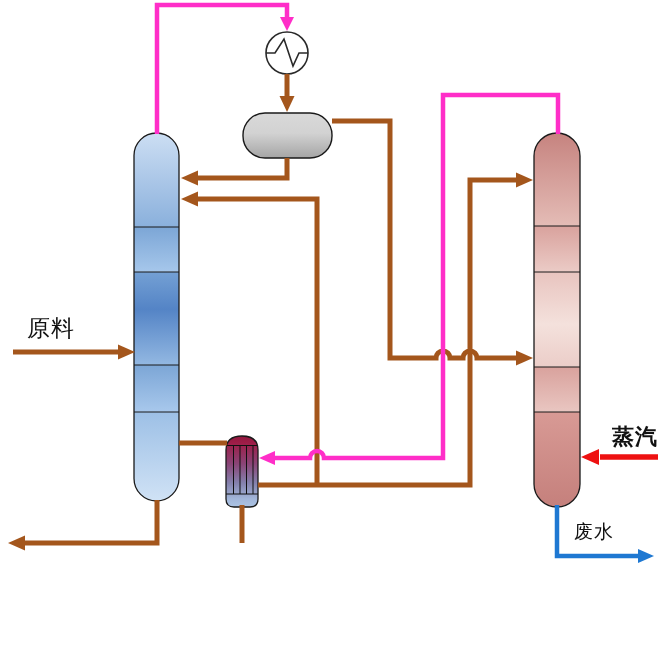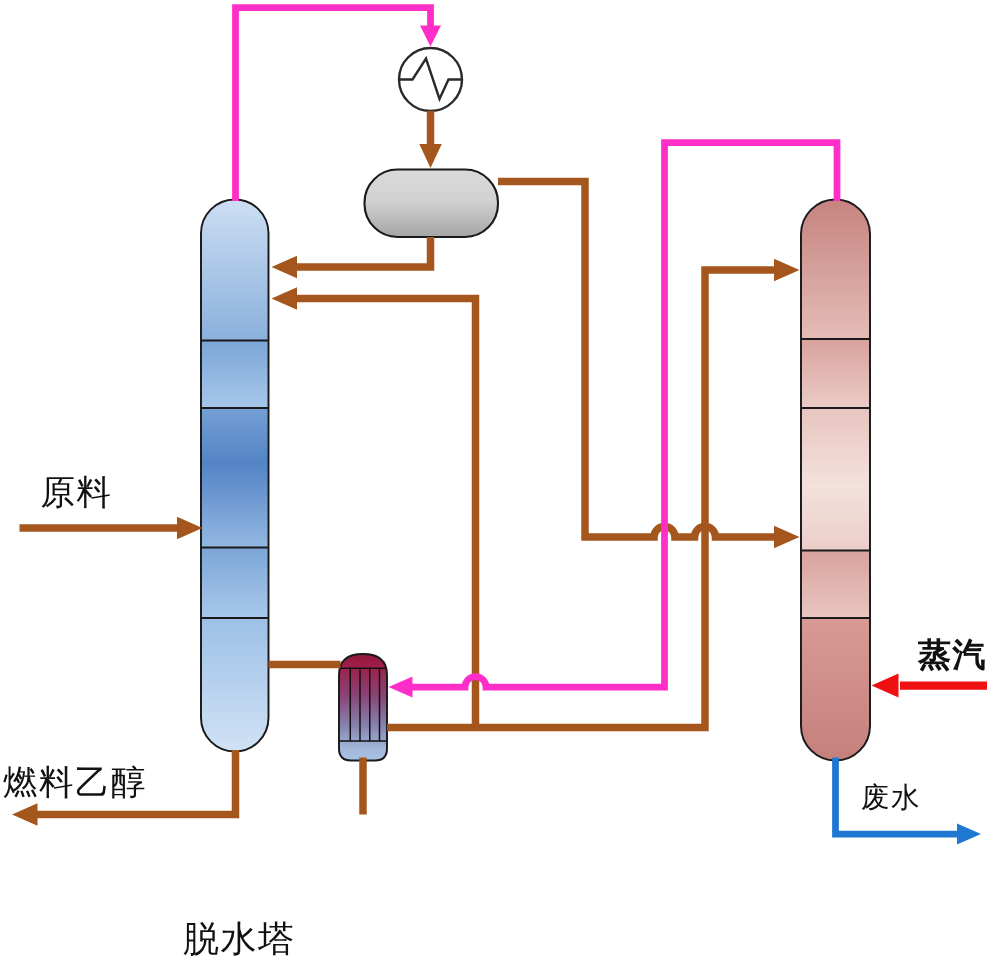--- a/index.html
+++ b/index.html
@@ -193,17 +193,15 @@
 
     <g fill="none" stroke-width="4.5" stroke="#1E78D2">
       <path d="M 557 505 L 557 556 L 639 556"></path>
     </g>
     <g fill="#1E78D2">
       <polygon points="654,556 638,549 638,563"></polygon>
     </g>
   </svg>
 
   <div class="diagram-label lbl-feed">原料</div>
-  <div class="diagram-label lbl-fuel">燃料乙醇</div>
   <div class="diagram-label lbl-steam">蒸汽</div>
   <div class="diagram-label lbl-waste">废水</div>
-  <div class="diagram-label lbl-dehy">脱水塔</div>
 </div>
 
 </body></html>

